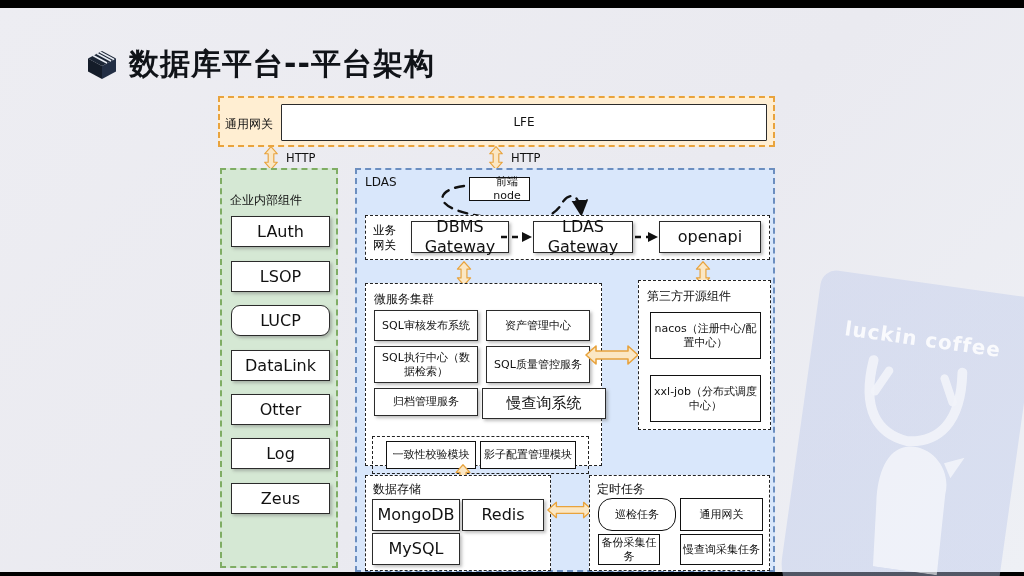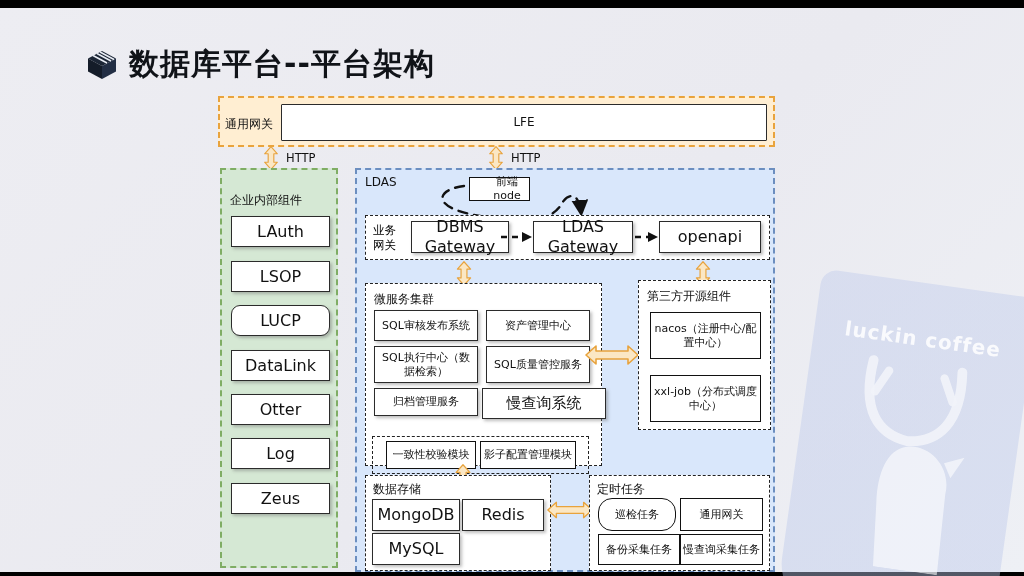--- a/index.html
+++ b/index.html
@@ -171,18 +171,18 @@
     </div>
 
     <svg class="arrow" style="left:190px;top:327px;" width="46" height="26">
         <use href="#h-arrow"></use>
       </svg>
 
     <div class="dashed-box" style="left:232px;top:305px;width:181px;height:96px;">
       <div class="small-label abs" style="left:7px;top:5px;">定时任务</div>
       <div class="node solid-node" style="left:8px;top:22px;width:78px;height:33px;font-size:11px;border-radius:14px;">巡检任务</div>
       <div class="node solid-node" style="left:90px;top:22px;width:83px;height:33px;font-size:11px;">通用网关</div>
-      <div class="node solid-node" style="left:8px;top:58px;width:82px;height:31px;font-size:11px;">备份采集任务</div>
+      <div class="node solid-node" style="left:8px;top:58px;width:62px;height:31px;font-size:11px;">备份采集任务</div>
       <div class="node solid-node" style="left:90px;top:58px;width:83px;height:31px;font-size:11px;">慢查询采集任务</div>
     </div>
   </div>
 
 </div>
 
 </body></html>

